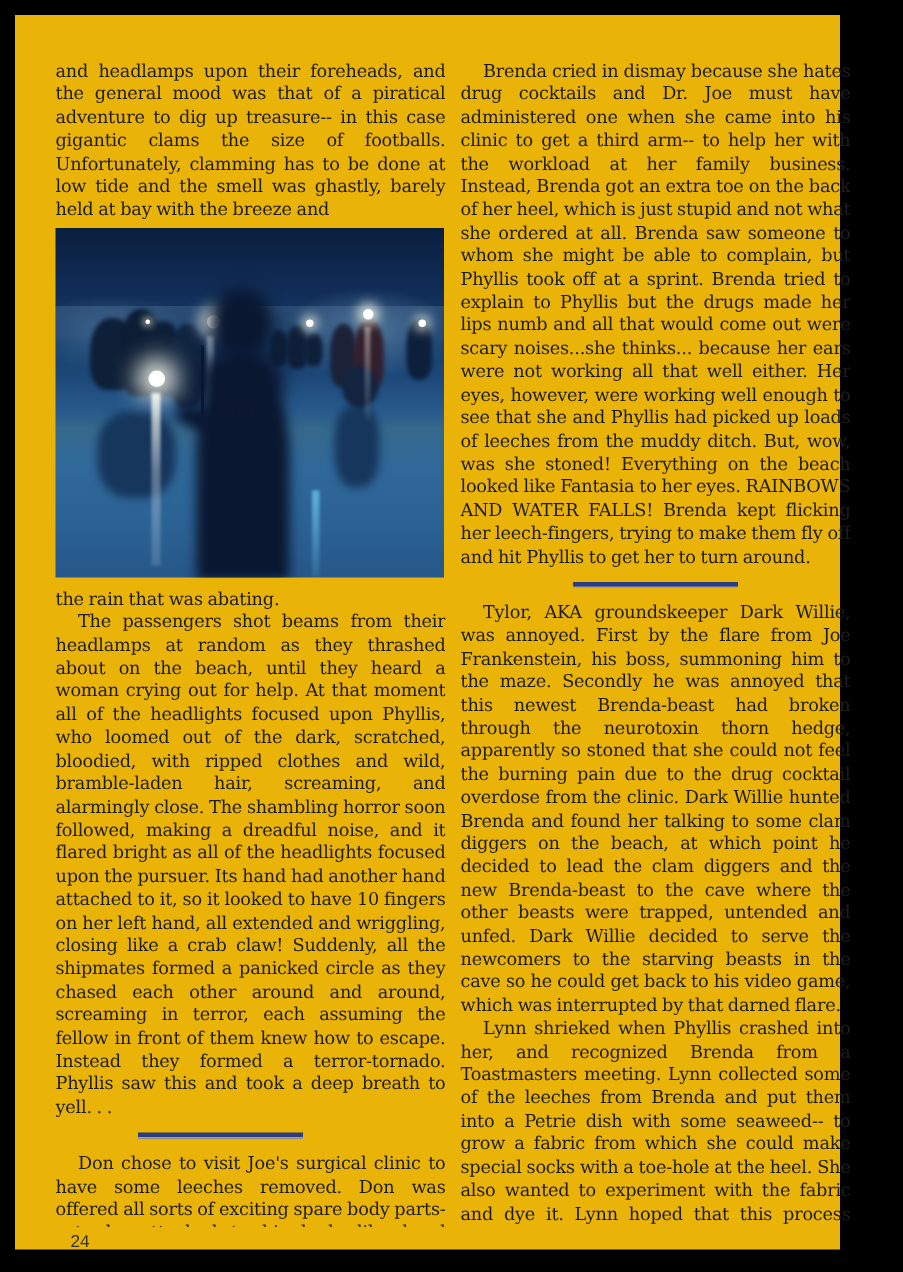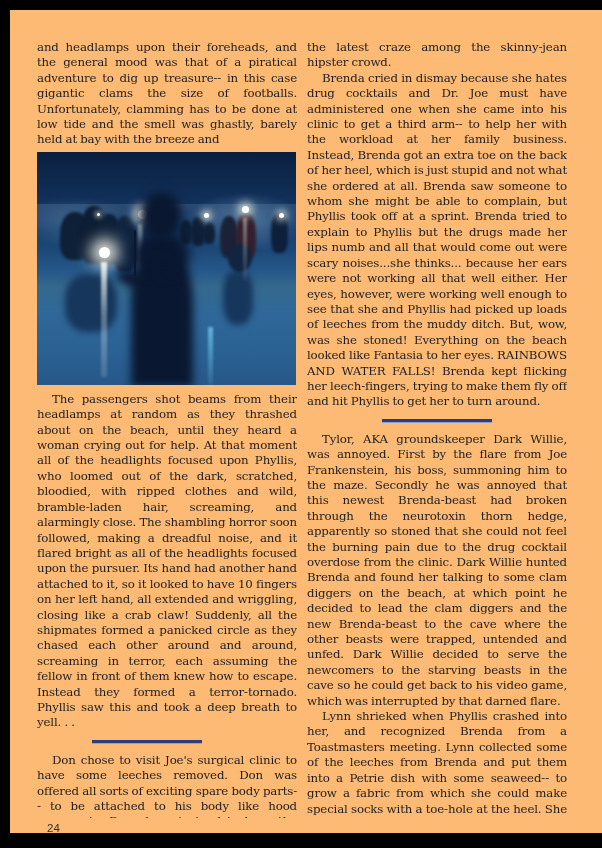--- a/index.html
+++ b/index.html
@@ -3,22 +3,22 @@
 <meta charset="utf-8">
 <style>
   html,body{margin:0;padding:0;}
   body{
     width:602px;height:848px;position:relative;
     background:#000;
     font-family:"DejaVu Serif", serif;
     overflow:hidden;
   }
   .page{
-    position:absolute;left:10px;top:10px;width:592px;height:823px;
-    background:#fdba74;
+    position:absolute;left:10px;top:10px;width:550px;height:823px;
+    background:#eab308;
   }
   .col{
     position:absolute;top:30px;width:260px;height:778px;overflow:hidden;
     font-size:11.8px;line-height:15.4px;letter-spacing:-0.15px;word-spacing:-0.4px;
     color:#1e1e20;text-align:justify;
   }
   .col-left{left:27px;}
   .col-right{left:297px;}
   .col p{margin:0;}
   .indent{text-indent:15px;}
@@ -121,27 +121,27 @@
       <div class="lamp l3"></div>
       <div class="lamp l4"></div>
       <div class="lamp l5"></div>
       <div class="lamp l6"></div>
       <div class="fg fg-body"></div>
       <div class="fg fg-shoulders"></div>
       <div class="fg fg-head"></div>
       <div class="fg fg-arm"></div>
     </div>
 
+    <p class="body-text">the rain that was abating.</p>
     <p class="body-text indent">The passengers shot beams from their headlamps at random as they thrashed about on the beach, until they heard a woman crying out for help. At that moment all of the headlights focused upon Phyllis, who loomed out of the dark, scratched, bloodied, with ripped clothes and wild, bramble-laden hair, screaming, and alarmingly close. The shambling horror soon followed, making a dreadful noise, and it flared bright as all of the headlights focused upon the pursuer. Its hand had another hand attached to it, so it looked to have 10 fingers on her left hand, all extended and wriggling, closing like a crab claw! Suddenly, all the shipmates formed a panicked circle as they chased each other around and around, screaming in terror, each assuming the fellow in front of them knew how to escape. Instead they formed a terror-tornado. Phyllis saw this and took a deep breath to yell. . .</p>
     <div class="divider divider-left"></div>
     <p class="body-text indent"><span>Don chose to visit Joe's surgical clinic to have some leeches removed. Don was offered all sorts of exciting spare body parts-- to be attached to his body like hood ornaments. Don chose instead to have the leeches preserved and took them home to serve as pets, which </span></p>
   </div>
 
   <div class="col col-right">
-    <p class="body-text">the latest craze among the skinny-jean hipster crowd.</p>
     <p class="body-text indent">Brenda cried in dismay because she hates drug cocktails and Dr. Joe must have administered one when she came into his clinic to get a third arm-- to help her with the workload at her family business. Instead, Brenda got an extra toe on the back of her heel, which is just stupid and not what she ordered at all. Brenda saw someone to whom she might be able to complain, but Phyllis took off at a sprint. Brenda tried to explain to Phyllis but the drugs made her lips numb and all that would come out were scary noises...she thinks... because her ears were not working all that well either. Her eyes, however, were working well enough to see that she and Phyllis had picked up loads of leeches from the muddy ditch. But, wow, was she stoned! Everything on the beach looked like Fantasia to her eyes. RAINBOWS AND WATER FALLS! Brenda kept flicking her leech-fingers, trying to make them fly off and hit Phyllis to get her to turn around.</p>
     <div class="divider divider-right"></div>
     <p class="body-text indent">Tylor, AKA groundskeeper Dark Willie, was annoyed. First by the flare from Joe Frankenstein, his boss, summoning him to the maze.  Secondly he was annoyed that this newest Brenda-beast had broken through the neurotoxin thorn hedge, apparently so stoned that she could not feel the burning pain due to the drug cocktail overdose from the clinic. Dark Willie hunted Brenda and found her talking to some clam diggers on the beach, at which point he decided to lead the clam diggers and the new Brenda-beast to the cave where the other beasts were trapped, untended and unfed. Dark Willie decided to serve the newcomers to the starving beasts in the cave so he could get back to his video game, which was interrupted by that darned flare.</p>
     <p class="body-text indent">Lynn shrieked when Phyllis crashed into her, and recognized Brenda from a Toastmasters meeting. Lynn collected some of the leeches from Brenda and put them into a Petrie dish with some seaweed-- to grow a fabric from which she could make special socks with a toe-hole at the heel. She also wanted to experiment with the fabric and dye it. Lynn hoped that this process might be a commercial success if developed a little farther.</p>
 
   </div>
 
   <div class="footer">
     <span>24</span>
   </div>

